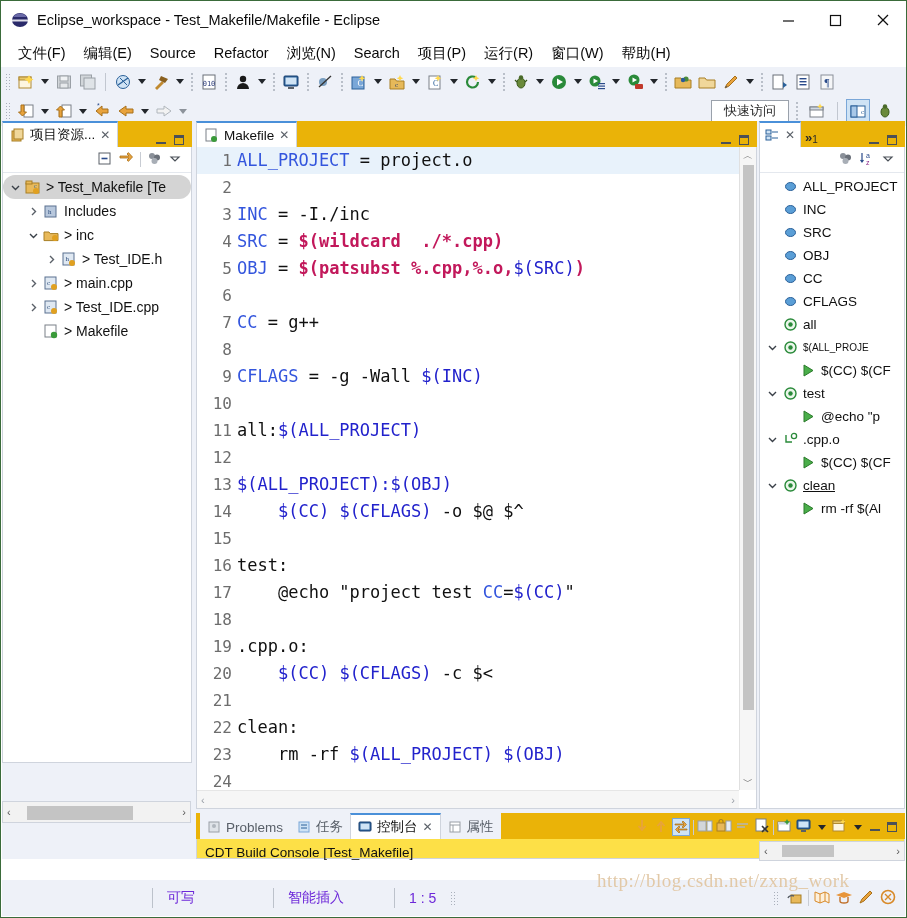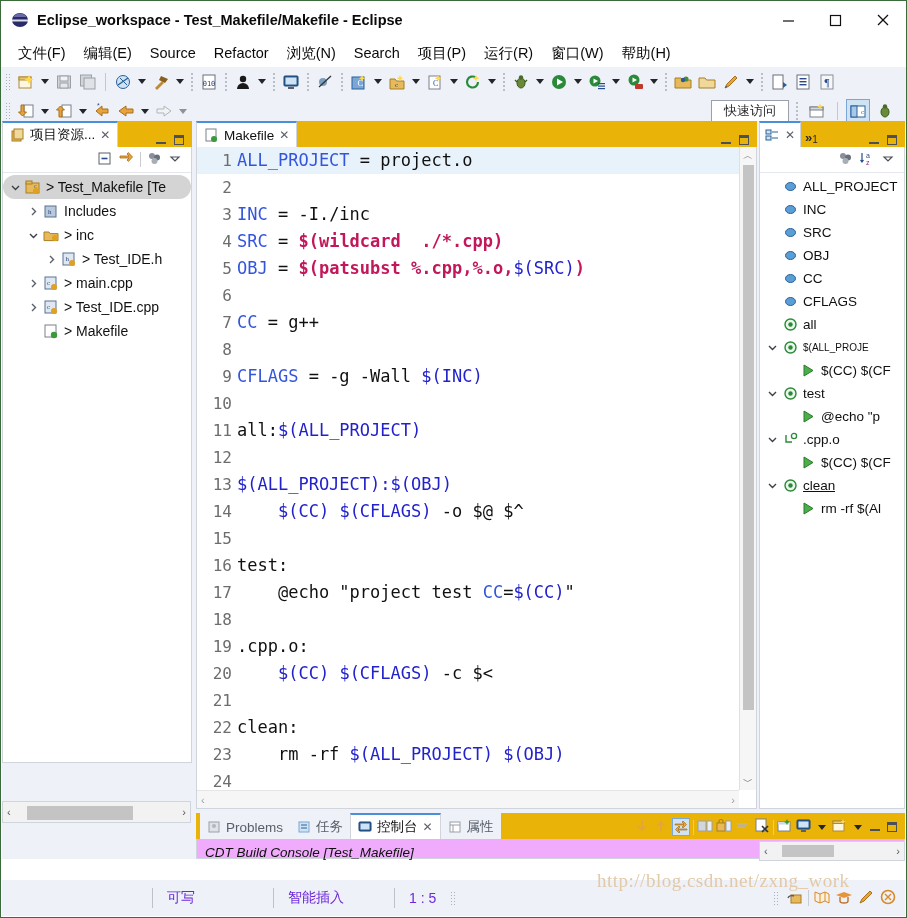--- a/index.html
+++ b/index.html
@@ -13,21 +13,21 @@
     overflow:hidden;
     position:relative;
     border:1px solid #3a6b3a;
   }
   
   .titlebar{
     height:38px; display:flex; align-items:center;
     background:#ffffff; padding-left:10px;
   }
   .tb-icon{ width:18px;height:18px;margin-right:8px;flex:0 0 auto;}
-  .tb-title{font-size:14.5px;color:#0a0a0a;white-space:nowrap;font-weight:bold;}
+  .tb-title{font-size:14.5px;color:#0a0a0a;white-space:nowrap;}
   .win-btns{margin-left:auto;display:flex;height:38px;}
   .win-btn{width:47px;height:38px;display:flex;align-items:center;justify-content:center;}
   .win-btn svg{display:block;}
   
   .menubar{height:28px;display:flex;align-items:center;background:#ffffff;padding-left:8px;gap:0;}
   .menu-item{padding:2px 9px;font-size:14.5px;color:#0a0a0a;white-space:nowrap;cursor:default;}
   
   .toolbar{height:29px;display:flex;align-items:center;background:#eef1f8;padding-left:4px;}
   .toolbar2{height:30px;display:flex;align-items:center;background:#eef1f8;padding-left:4px;}
   .tb-btn{width:24px;height:24px;display:flex;align-items:center;justify-content:center;}
@@ -881,21 +881,21 @@
         <span><svg width="16" height="16">
               <rect x="1" y="3" width="11" height="10" fill="#fdf6e0" stroke="#b08a32"></rect>
               <rect x="1" y="3" width="11" height="2.5" fill="#e8c76a" stroke="#b08a32"></rect>
               <path d="M11 1 l.8 1.8 1.8 .8 -1.8 .8 -.8 1.8 -.8-1.8 -1.8-.8 1.8-.8z" fill="#ffd84d"></path>
             </svg></span>
         <span class="tb-arrow"></span>
         <div class="min-ic"></div>
         <div class="max-ic"></div>
       </div>
     </div>
-    <div style="position:absolute;left:0;right:0;top:26px;bottom:0;background:#f0abfc;border:1px solid #cfd4dd;border-top:none;font-style:italic;">
+    <div style="position:absolute;left:0;right:0;top:26px;bottom:0;background:#fde047;border:1px solid #cfd4dd;border-top:none;">
       <div class="console-text">CDT Build Console [Test_Makefile]</div>
     </div>
   </div>
 
   <div class="leftscroll" style="left:0;bottom:36px;width:189px;">
     <span>‹</span>
     <span>›</span>
     <div class="ls-thumb"></div>
   </div>
 

